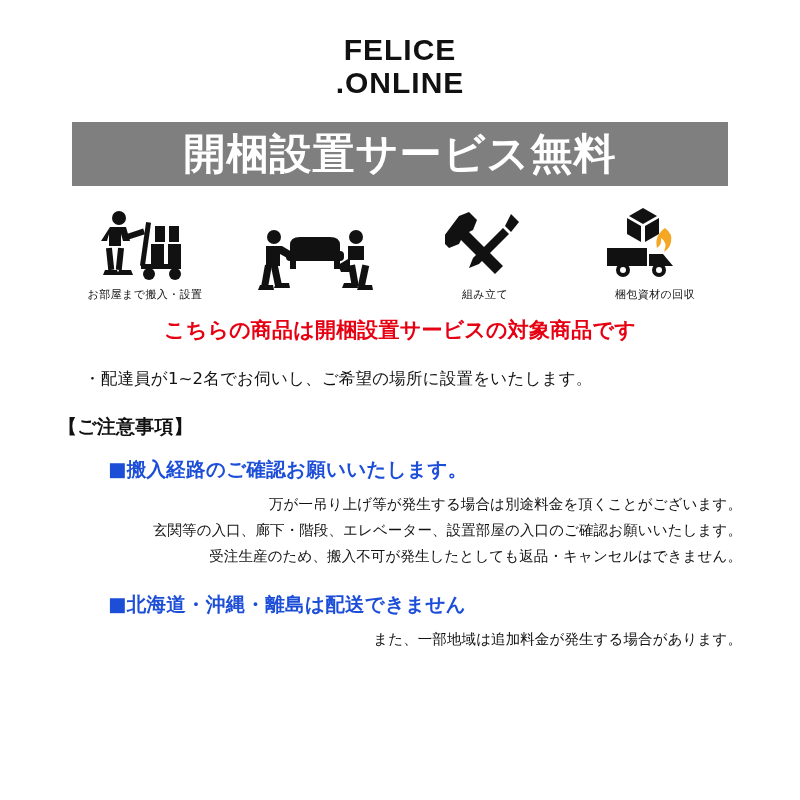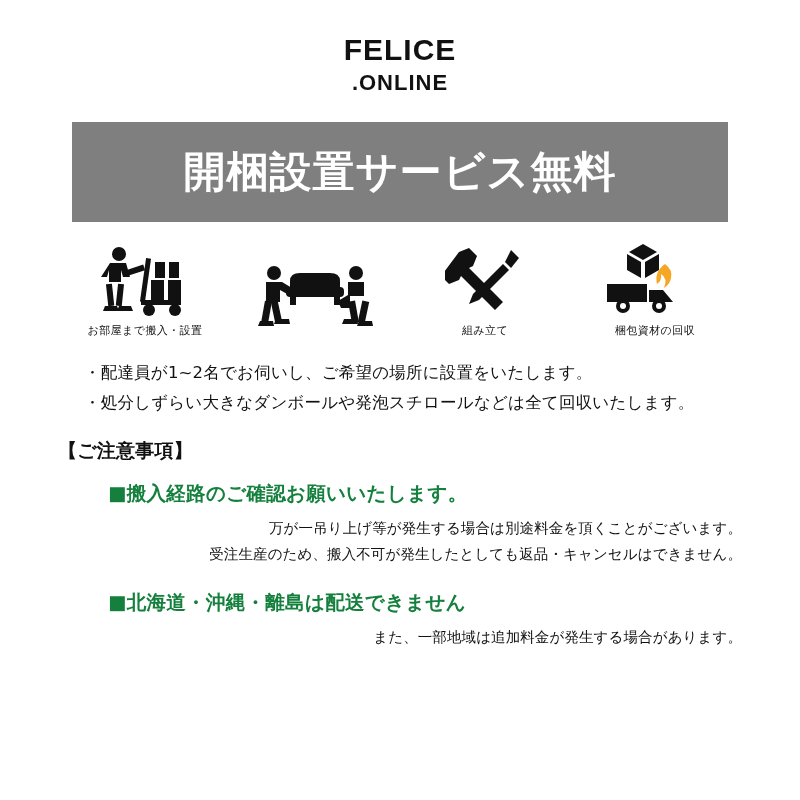--- a/index.html
+++ b/index.html
@@ -29,30 +29,30 @@
     font-weight: bold;
     color: #111111;
     letter-spacing: 0.5px;
   }
   .logo-line1 {
     font-size: 30px;
     line-height: 32px;
     letter-spacing: 1px;
   }
   .logo-line2 {
-    font-size: 22px;
+    font-size: 30px;
     line-height: 34px;
     letter-spacing: 1px;
   }
 
   
   .banner {
     margin: 22px 72px 0 72px;
     background: #7f7f7f;
-    height: 100px;
+    height: 64px;
     display: flex;
     align-items: center;
     justify-content: center;
   }
   .banner-text {
     color: #ffffff;
     font-size: 42px;
     font-weight: bold;
     letter-spacing: 1px;
     font-family: "DejaVu Sans", sans-serif;
@@ -117,21 +117,21 @@
     color: #111111;
     letter-spacing: 0.2px;
   }
   .note-block {
     margin-top: 14px;
     padding-left: 50px;
   }
   .note-head {
     font-size: 19.5px;
     font-weight: bold;
-    color: #15803d;
+    color: #1d4ed8;
     letter-spacing: 0.3px;
     margin-top: 16px;
   }
   .note-body {
     margin-top: 8px;
     padding-left: 18px;
   }
   .note-body .ln {
     font-size: 14.5px;
     line-height: 26px;
@@ -242,33 +242,34 @@
           <circle cx="56" cy="66" r="7"></circle>
           <circle cx="20" cy="66" r="3" fill="#ffffff"></circle>
           <circle cx="56" cy="66" r="3" fill="#ffffff"></circle>
         </svg>
       </div>
       <div class="icon-caption">梱包資材の回収</div>
     </div>
 
   </div>
 
+  <div class="red-line">こちらの商品は開梱設置サービスの対象商品です</div>
 
   <div class="bullets">
     <div class="bullet">・配達員が1~2名でお伺いし、ご希望の場所に設置をいたします。</div>
-    <div class="bullet">・処分しずらい大きなダンボールや発泡スチロールなどは全て回収いたします。</div>
   </div>
 
   <div class="notes">
     <div class="notes-title">【ご注意事項】</div>
 
     <div class="note-block">
       <div class="note-head">■搬入経路のご確認お願いいたします。</div>
       <div class="note-body">
         <div class="ln">万が一吊り上げ等が発生する場合は別途料金を頂くことがございます。</div>
+        <div class="ln">玄関等の入口、廊下・階段、エレベーター、設置部屋の入口のご確認お願いいたします。</div>
         <div class="ln">受注生産のため、搬入不可が発生したとしても返品・キャンセルはできません。</div>
       </div>
     </div>
 
     <div class="note-block second">
       <div class="note-head">■北海道・沖縄・離島は配送できません</div>
       <div class="note-body">
         <div class="ln">また、一部地域は追加料金が発生する場合があります。</div>
       </div>
     </div>

